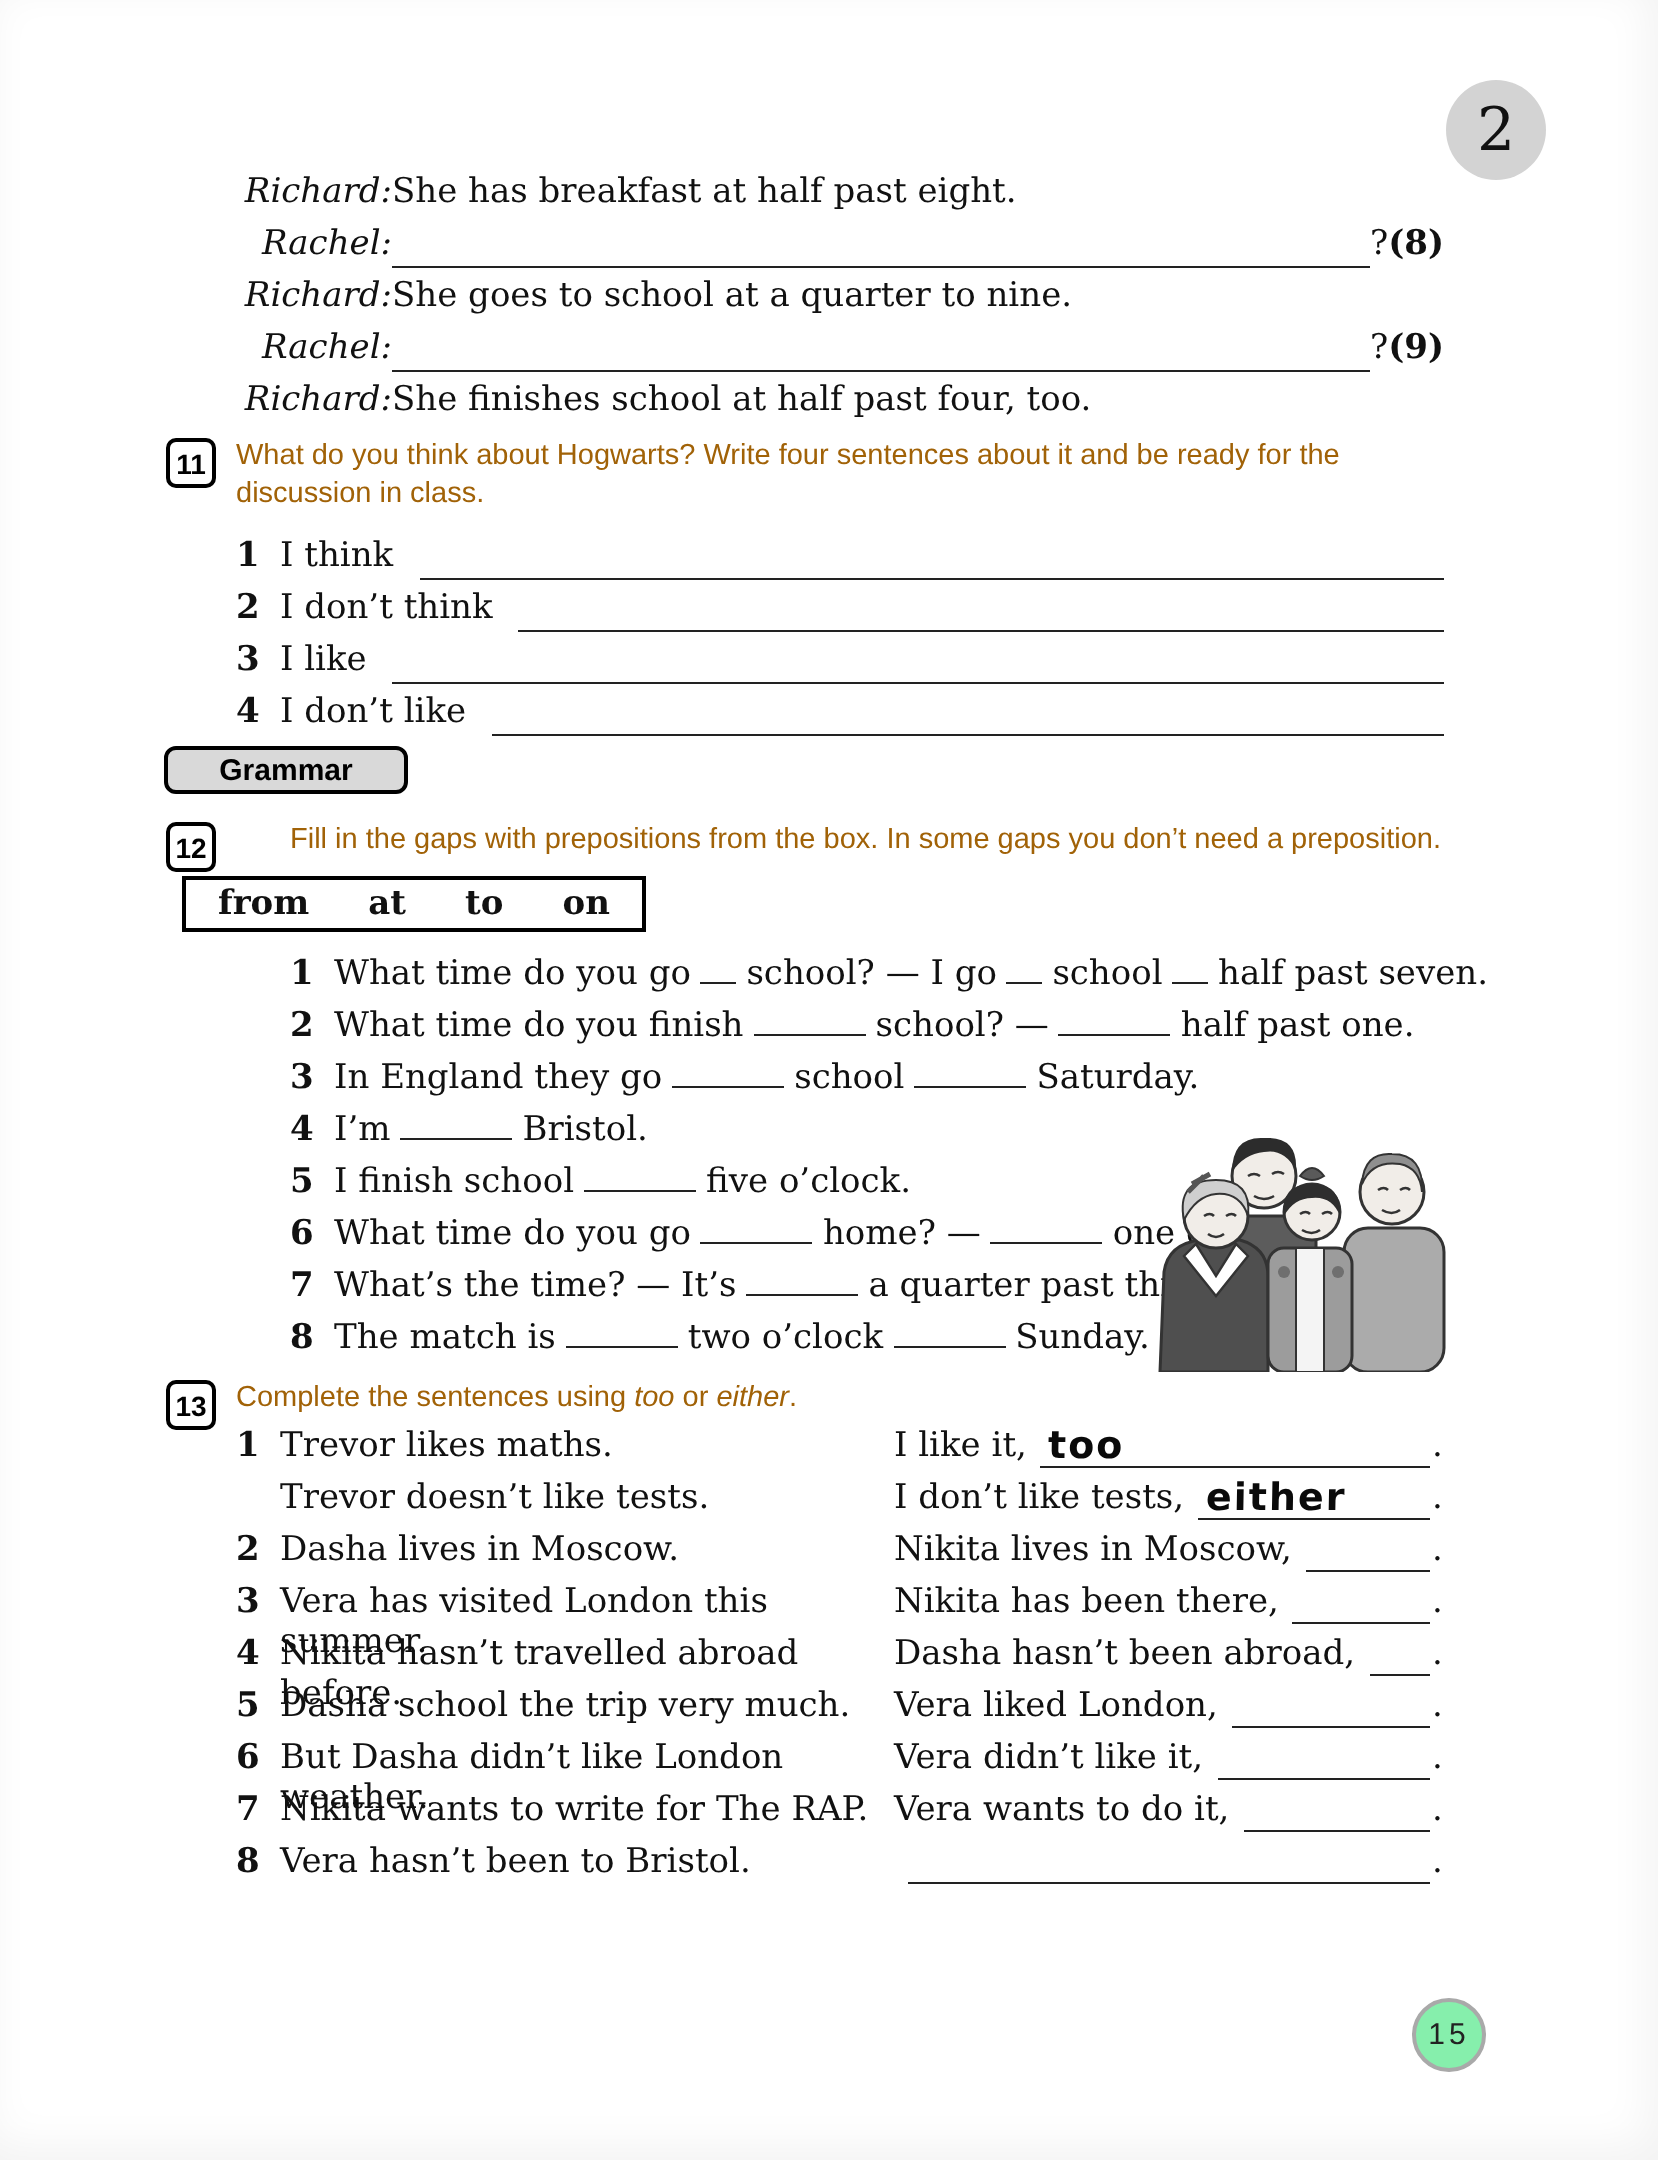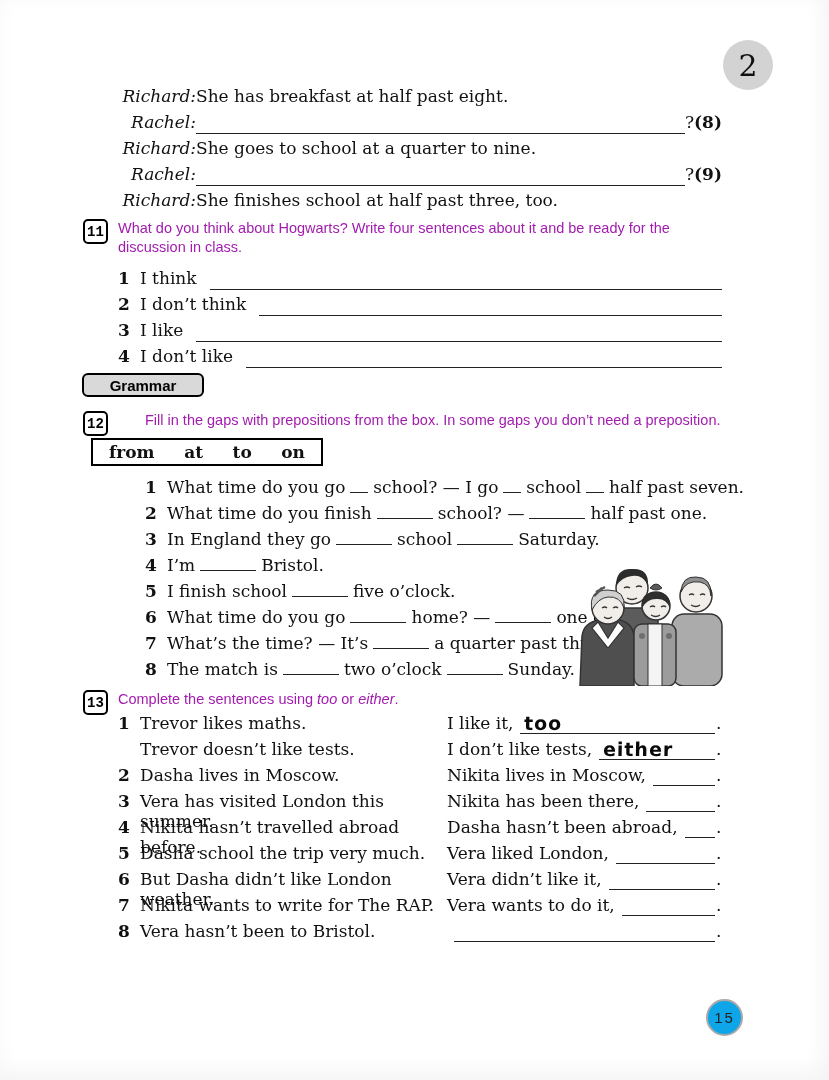--- a/index.html
+++ b/index.html
@@ -10,40 +10,40 @@
     box-shadow:inset -5px -7px 22px rgba(0,0,0,0.05);
   }
   
   .unit-badge{
     position:absolute;left:723px;top:40px;width:50px;height:50px;border-radius:50%;
     background:var(--badge-bg,#d3d3d3);display:flex;align-items:center;justify-content:center;
     font-size:30px;color:#111;
   }
   .page-badge{
     position:absolute;left:706px;top:999px;width:33px;height:33px;border-radius:50%;
-    background:#0ea5e9;border:2px solid #a9a9a9;display:flex;align-items:center;justify-content:center;
+    background:#86efac;border:2px solid #a9a9a9;display:flex;align-items:center;justify-content:center;
     font-family:"Liberation Sans",sans-serif;font-size:15px;letter-spacing:2px;color:#222;
   }
   
   .dialogue{position:absolute;left:118px;top:86px;width:604px;text-align:right;}
   .d-row{display:flex;align-items:baseline;height:26px;font-size:17px;}
   .speaker{font-style:italic;width:78px;flex:0 0 78px;}
   .d-line{flex:1;border-bottom:1px solid #222;height:1px;align-self:flex-end;margin:0 0 4px 0;}
   .d-q{white-space:nowrap;}
   .d-q b{font-weight:bold;}
   
   .exercise{position:absolute;left:0;width:829px;}
   .numbox{
     position:absolute;left:83px;top:0px;width:21px;height:21px;border:2px solid #000;border-radius:5px;
     display:flex;align-items:center;justify-content:center;
-    font-family:Liberation Mono, monospace;font-weight:bold;font-size:14px;color:#000;background:#fff;
+    font-family:Liberation Sans, sans-serif;font-weight:bold;font-size:14px;color:#000;background:#fff;
   }
   .instruction{
     margin-left:118px;width:606px;font-family:"Liberation Sans",sans-serif;
-    font-size:14.5px;line-height:19px;color:#a21caf;
+    font-size:14.5px;line-height:19px;color:#a16207;
   }
   .instruction i{font-style:italic;}
   .items{margin-left:118px;width:604px;}
   .item{display:flex;align-items:baseline;height:26px;font-size:17px;}
   .inum{font-weight:bold;width:22px;flex:0 0 22px;}
   .fill-line{flex:1;border-bottom:1px solid #222;height:1px;align-self:flex-end;margin:0 0 4px 8px;}
   .seg{margin-right:5px;white-space:nowrap;}
   .blank{display:inline-block;width:56px;border-bottom:1px solid #222;height:14px;margin-right:5px;}
   
   .grammar-btn{
@@ -94,21 +94,21 @@
         <span class="speaker">Richard:</span>
         <span>She goes to school at a quarter to nine.</span>
       </div>
       <div class="d-row">
         <span class="speaker">Rachel:</span>
         <span class="d-line"></span>
         <span class="d-q"><span>?</span><b>(9)</b></span>
       </div>
       <div class="d-row">
         <span class="speaker">Richard:</span>
-        <span>She finishes school at half past three, too.</span>
+        <span>She finishes school at half past four, too.</span>
       </div>
     </div>
 
   <div class="exercise" style="top:219px;">
     <div class="numbox">
       <span>11</span>
     </div>
     <div class="instruction">What do you think about Hogwarts? Write four sentences about it and be ready for the discussion in class.</div>
     <div class="items" style="margin-top:11px;">
         <div class="item">

